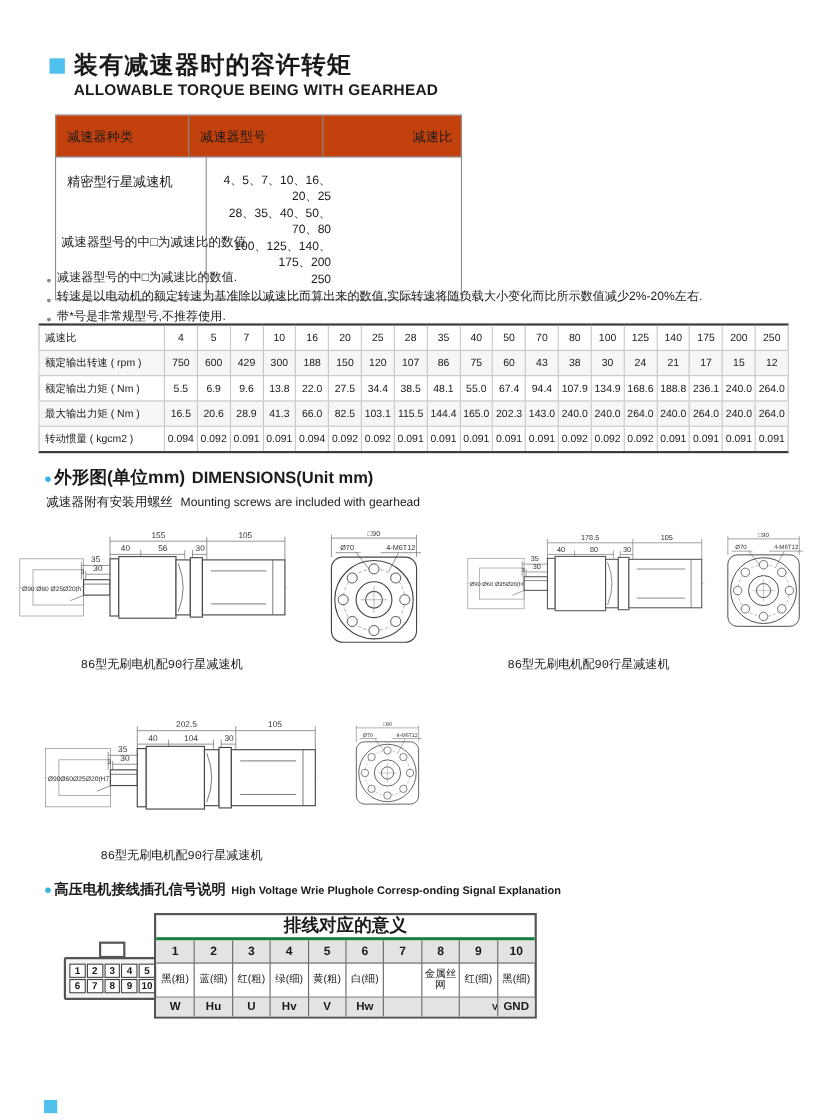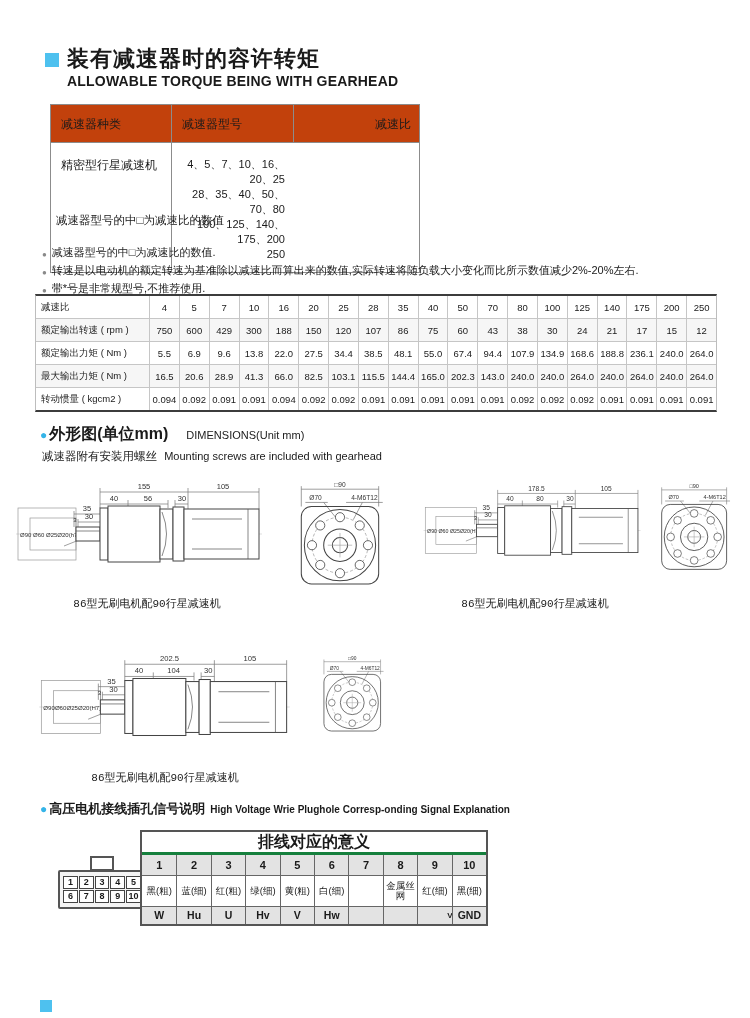--- a/index.html
+++ b/index.html
@@ -14,21 +14,21 @@
   .hdr-en{font-size:14px;font-weight:bold;margin-left:22px;margin-top:1px;letter-spacing:.2px;}
 
   
   .t1{position:absolute;left:50px;top:104px;width:368px;border:1px solid #8c8c8c;font-size:12px;background:#fff;}
   .t1-row{display:grid;grid-template-columns:120px 122px 1fr;}
   .t1-head{background:#c2410c;border-bottom:1px solid #8c8c8c;}
   .t1-head>div{padding:11px 8px 9px 10px;}
   .t1-body>div{padding:14px 8px 10px 10px;}
   .t1-row>div+div{border-left:1px solid #8c8c8c;}
   .t1 .ratio-col{text-align:right;}
-  .t1-body{min-height:74px;}
+  .t1-body{min-height:74px;gap:16px;}
   .ratio-lines{font-size:11px;line-height:15px;padding-top:0;}
   .t1-foot{position:absolute;left:56px;top:213px;font-size:11.5px;}
 
   
   .notes{position:absolute;left:42px;top:246px;width:680px;}
   .note{display:flex;font-size:11px;line-height:13px;margin-bottom:3px;}
   .note .dot{color:#8a8a8a;font-size:8px;margin-right:5px;margin-top:2px;}
 
   
   .spec{position:absolute;left:35px;top:294px;width:680px;
@@ -39,21 +39,21 @@
   .spec-row:nth-child(even){background:#f6f6f6;}
   .spec-label{width:108px;display:flex;align-items:center;padding-left:5px;font-size:9.5px;white-space:nowrap;}
   .spec-cells{flex:1;display:grid;grid-template-columns:repeat(19,1fr);}
   .spec-cell{border-left:1px solid #c6c6c6;display:flex;align-items:center;justify-content:center;font-size:9.5px;}
 
   
   .sec-title{position:absolute;display:flex;align-items:baseline;white-space:nowrap;}
   .sec-dot{color:#35b4e8;font-size:12px;margin-right:2px;}
   .dim-title{left:40px;top:424px;}
   .dim-title .cn{font-size:16px;font-weight:bold;}
-  .dim-title .en{font-size:11px;font-weight:normal;margin-left:18px;}
+  .dim-title .en{font-size:15px;font-weight:bold;margin-left:6px;}
   .dim-sub{position:absolute;left:42px;top:449px;font-size:11.5px;}
   .dim-sub .en{font-size:11px;margin-left:4px;}
 
   .drawing{position:absolute;}
   .caption{position:absolute;font-family:Liberation Mono, monospace;font-size:11px;text-align:center;}
   svg text{font-family:"Liberation Sans",sans-serif;fill:#333;}
 
   
   .wire-title{left:40px;top:800px;}
   .wire-title .cn{font-size:13px;font-weight:bold;}

